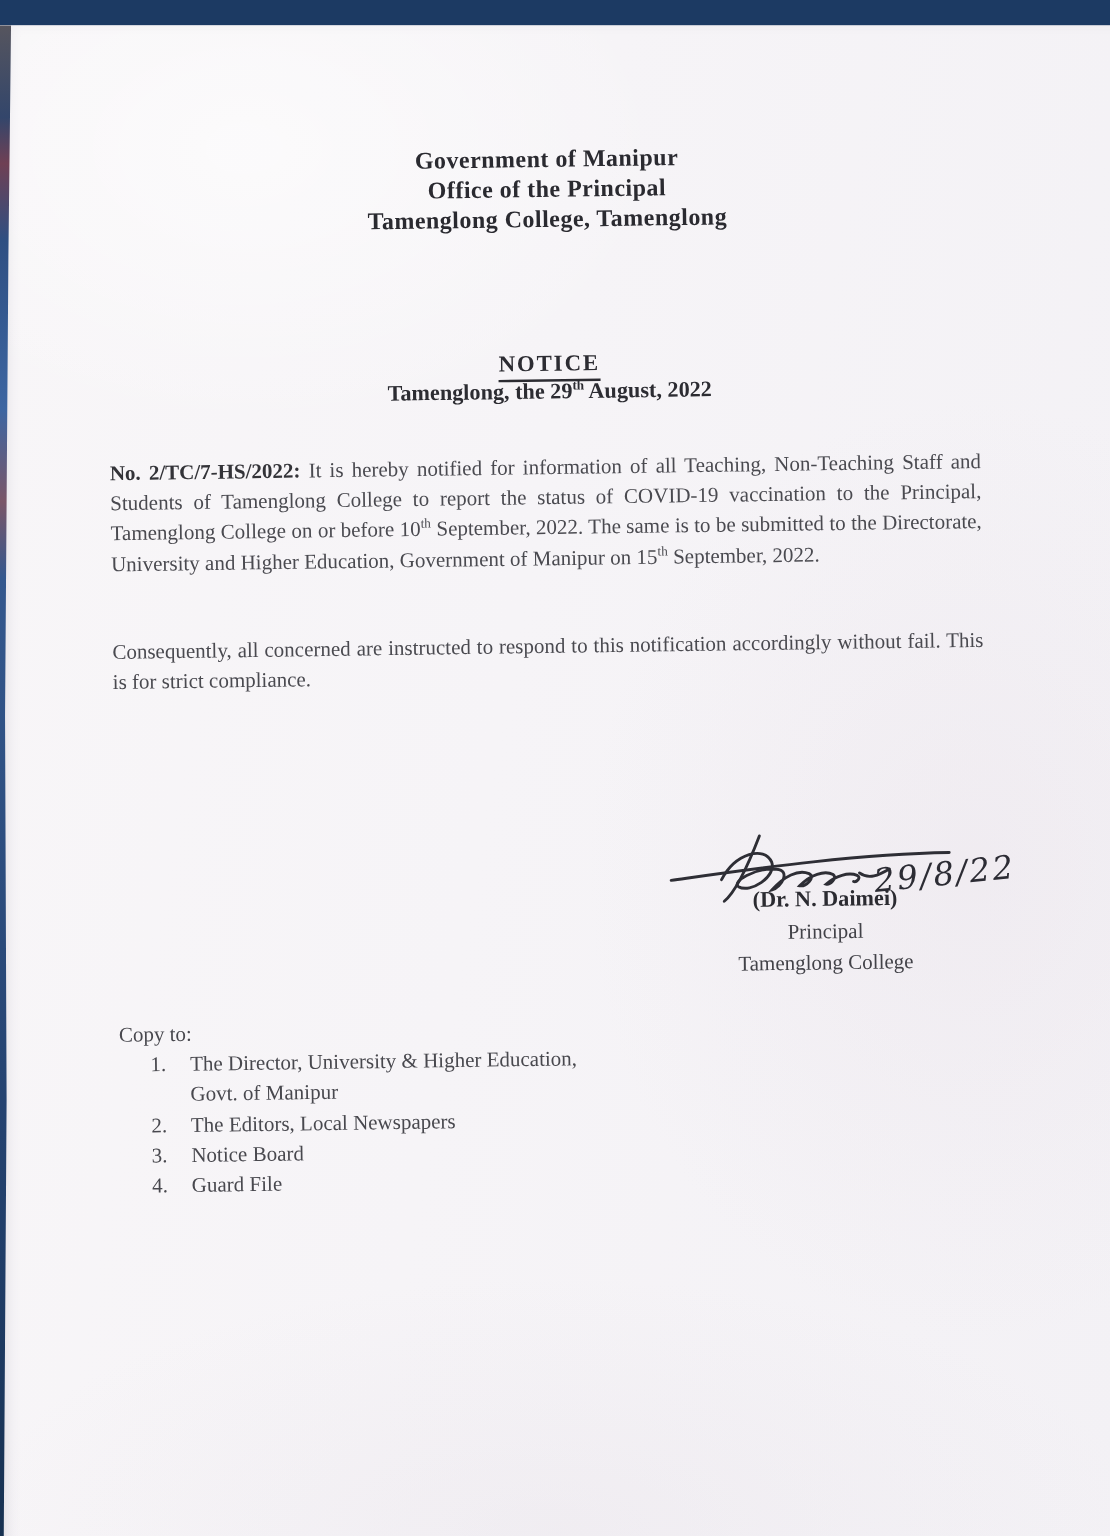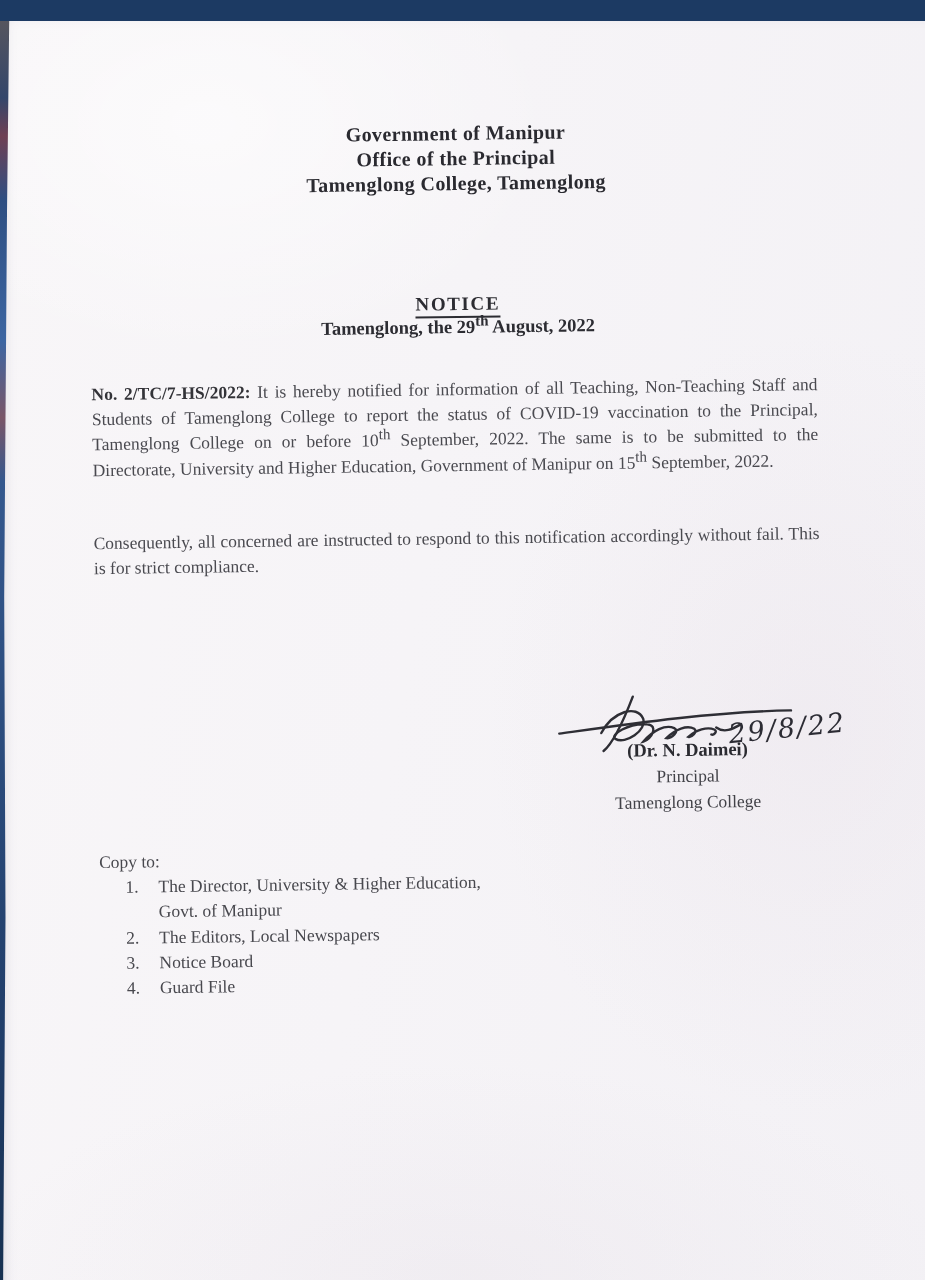--- a/index.html
+++ b/index.html
@@ -79,21 +79,21 @@
   .dateline {
     position: absolute;
     top: 296px; left: 0;
     width: 925px;
     text-align: center;
     font-weight: bold;
     font-size: 18.5px;
     color: #2c2c32;
   }
   .dateline sup, .para sup {
-    font-size: 15px;
+    font-size: 11px;
     vertical-align: super;
     line-height: 0;
   }
   .para {
     position: absolute;
     left: 95px;
     width: 726px;
     margin: 0;
     text-align: justify;
     font-size: 17.5px;

